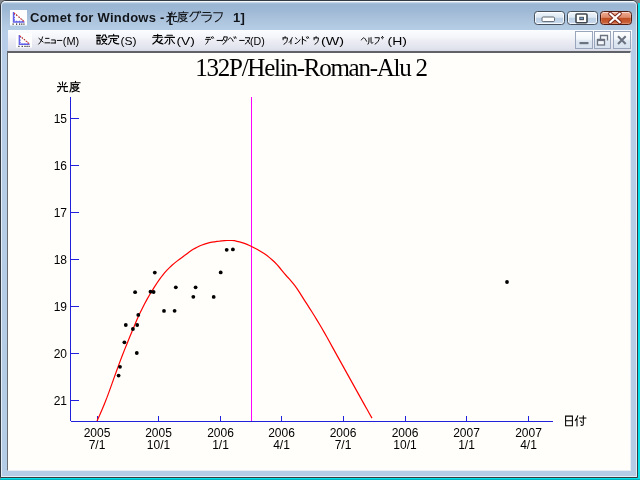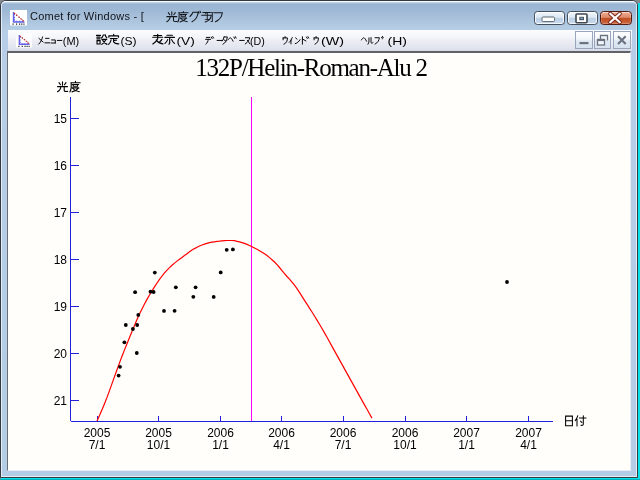--- a/index.html
+++ b/index.html
@@ -3,21 +3,21 @@
 <meta charset="utf-8">
 <style>
 html,body{margin:0;padding:0;width:640px;height:480px;overflow:hidden;background:#84888d;}
 *{box-sizing:border-box;}
 #edge{position:absolute;left:638px;top:3px;width:2px;height:477px;background:#07dfe9;}#edgeb{position:absolute;left:1px;top:478px;width:639px;height:2px;background:linear-gradient(180deg,#07dfe9 0,#07dfe9 55%,#00b4bf 100%);}
 #edgedark{position:absolute;left:0;top:479px;width:640px;height:1px;background:#00b2bd;}
 #win{position:absolute;left:0;top:0;width:638px;height:478px;background:#b3cbe4;border:1px solid #343a42;border-radius:6px 6px 0 0;}
 #framegrad{position:absolute;left:0;top:0;width:636px;height:476px;border-radius:5px 5px 0 0;
  background:linear-gradient(180deg,#ffffff 0,#cfdfee 1px,#99b5d2 3px,#9db8d5 9px,#aac1db 17px,#b3cae3 25px,#b8cee8 33px,#b4cce5 100%);
  box-shadow:inset 0 0 0 1px rgba(255,255,255,0.65);}
-#titletext{position:absolute;left:29px;top:9px;font-family:"Liberation Sans",sans-serif;font-size:11px;color:#11151a;white-space:nowrap;letter-spacing:0.25px;}
+#titletext{position:absolute;left:29px;top:9px;font-family:"Liberation Sans",sans-serif;font-size:13px;color:#11151a;white-space:nowrap;letter-spacing:0.25px;font-weight:bold;}
 .capbtn{position:absolute;top:9.5px;height:14.5px;border:1px solid #46505c;border-radius:3.5px;}
 #btnmin{left:532.5px;width:31px;background:linear-gradient(180deg,#f0f5fa 0,#dce8f3 45%,#bdd0e4 50%,#c3d5ea 82%,#cfdff1 100%);box-shadow:inset 0 0 0 1px rgba(255,255,255,0.75);}
 #btnmax{left:565.5px;width:31px;background:linear-gradient(180deg,#f0f5fa 0,#dce8f3 45%,#bdd0e4 50%,#c3d5ea 82%,#cfdff1 100%);box-shadow:inset 0 0 0 1px rgba(255,255,255,0.75);}
 #btncls{left:598.5px;width:32px;background:linear-gradient(180deg,#f0ab91 0,#dd8a6b 45%,#c24e22 50%,#c65a32 82%,#d4764e 100%);border-color:#511c12;box-shadow:inset 0 1px 0 rgba(255,255,255,0.45), inset 0 0 0 1px rgba(255,255,255,0.18);}
 #menubar{position:absolute;left:7px;top:29px;width:624px;height:21px;background:linear-gradient(180deg,#fcfdff 0,#f4f5fa 35%,#e9eaf2 60%,#e2e4ee 85%,#d8dbe7 100%);}
 .mdibtn{position:absolute;top:30px;width:17.5px;height:18px;border:1px solid #98a5ba;background:linear-gradient(180deg,#ffffff 0,#f2f6fa 45%,#dfe8f2 55%,#d7e2ef 100%);}
 #mdi1{left:574px;}#mdi2{left:592.7px;}#mdi3{left:612.1px;}
 #client{position:absolute;left:6px;top:50px;width:624px;height:420px;border-top:2px solid #606267;border-left:1px solid #6a6d72;border-right:1px solid #e8edf3;border-bottom:1px solid #e8edf3;background:#fffefa;}
 #chartsvg{position:absolute;left:0;top:0;width:640px;height:480px;}
 .ct{font-family:"Liberation Sans",sans-serif;font-size:12px;fill:#000;}

